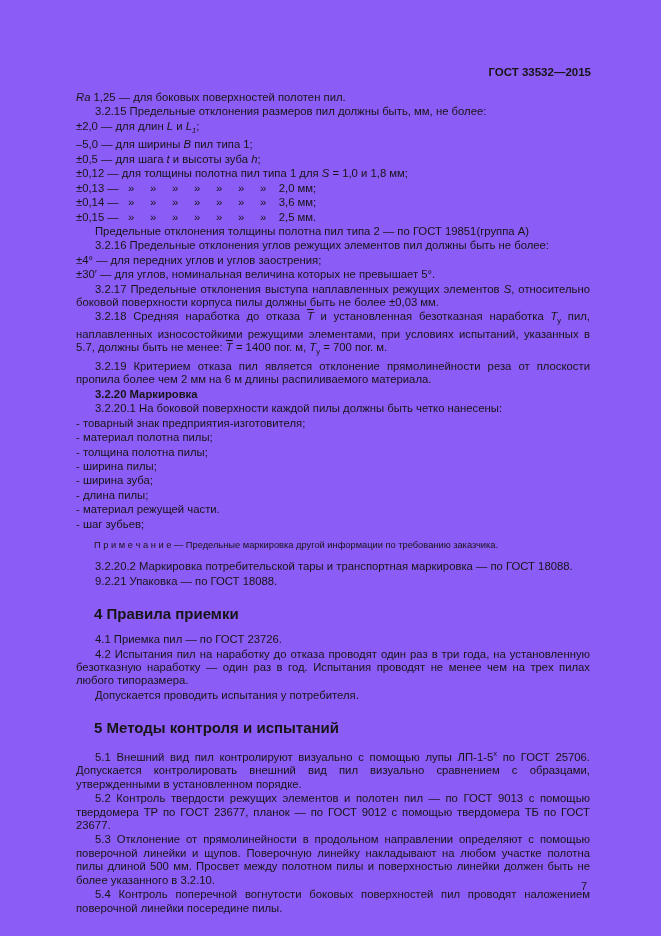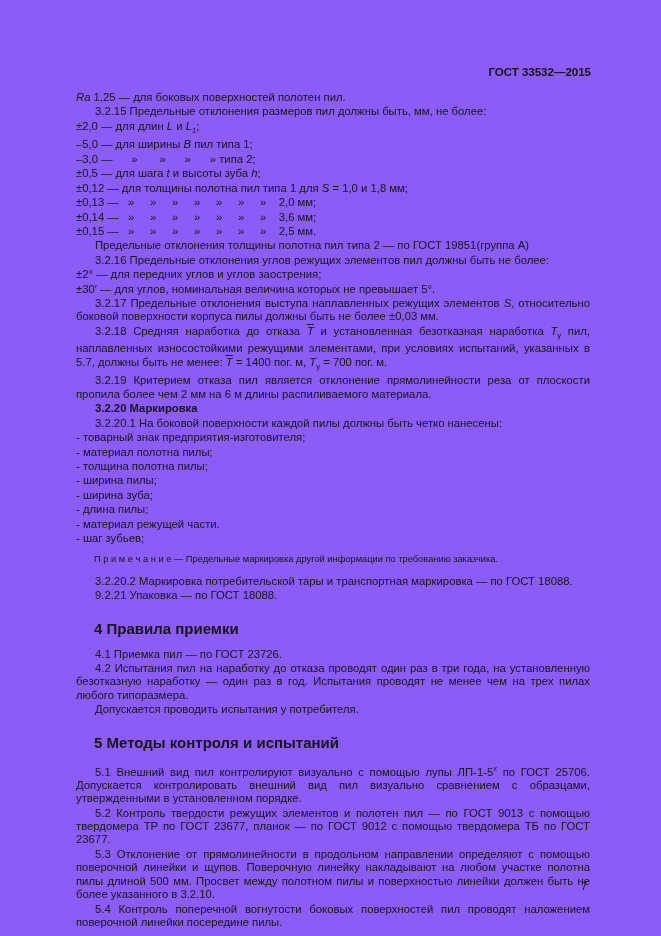--- a/index.html
+++ b/index.html
@@ -66,29 +66,28 @@
 <body>
 
 <div class="page">
   <div class="doc-header">ГОСТ 33532—2015</div>
 
   <div class="content" id="content">
       <p class="para flush"><span class="r-italic">Ra</span><span> 1,25 — для боковых поверхностей полотен пил.</span></p>
       <p class="para indent">3.2.15 Предельные отклонения размеров пил должны быть, мм, не более:</p>
       <p class="para flush"><span>±2,0 — для длин </span><span class="r-italic">L</span><span> и </span><span class="r-italic">L</span><span class="r-sub r-italic">1</span><span>;</span></p>
       <p class="para flush"><span>–5,0 — для ширины </span><span class="r-italic">B</span><span> пил типа 1;</span></p>
-      <p class="para flush pre">–3,0 —      »       »      »      » типа 2;</p>
       <p class="para flush"><span>±0,5 — для шага </span><span class="r-italic">t</span><span> и высоты зуба </span><span class="r-italic">h</span><span>;</span></p>
       <p class="para flush"><span>±0,12 — для толщины полотна пил типа 1 для </span><span class="r-italic">S</span><span> = 1,0 и 1,8 мм;</span></p>
       <p class="para flush pre">±0,13 —   »     »     »     »     »     »     »    2,0 мм;</p>
       <p class="para flush pre">±0,14 —   »     »     »     »     »     »     »    3,6 мм;</p>
       <p class="para flush pre">±0,15 —   »     »     »     »     »     »     »    2,5 мм.</p>
       <p class="para indent">Предельные отклонения толщины полотна пил типа 2 — по ГОСТ 19851(группа А)</p>
       <p class="para indent">3.2.16 Предельные отклонения углов режущих элементов пил должны быть не более:</p>
-      <p class="para flush">±2° — для передних углов и углов заострения;</p>
+      <p class="para flush">±4° — для передних углов и углов заострения;</p>
       <p class="para flush">±30′ — для углов, номинальная величина которых не превышает 5°.</p>
       <p class="para indent justify"><span>3.2.17 Предельные отклонения выступа наплавленных режущих элементов </span><span class="r-italic">S</span><span>, относительно боковой поверхности корпуса пилы должны быть не более ±0,03 мм.</span></p>
       <p class="para indent justify"><span>3.2.18 Средняя наработка до отказа </span><span class="r-italic r-overline">T</span><span> и установленная безотказная наработка </span><span class="r-italic">T</span><span class="r-sub">у</span><span> пил, наплавленных износостойкими режущими элементами, при условиях испытаний, указанных в 5.7, должны быть не менее: </span><span class="r-italic r-overline">T</span><span> = 1400 пог. м, </span><span class="r-italic">T</span><span class="r-sub">у</span><span> = 700 пог. м.</span></p>
       <p class="para indent justify">3.2.19 Критерием отказа пил является отклонение прямолинейности реза от плоскости пропила более чем 2 мм на 6 м длины распиливаемого материала.</p>
       <p class="para indent bold">3.2.20 Маркировка</p>
       <p class="para indent">3.2.20.1 На боковой поверхности каждой пилы должны быть четко нанесены:</p>
       <p class="para flush">- товарный знак предприятия-изготовителя;</p>
       <p class="para flush">- материал полотна пилы;</p>
       <p class="para flush">- толщина полотна пилы;</p>
       <p class="para flush">- ширина пилы;</p>

